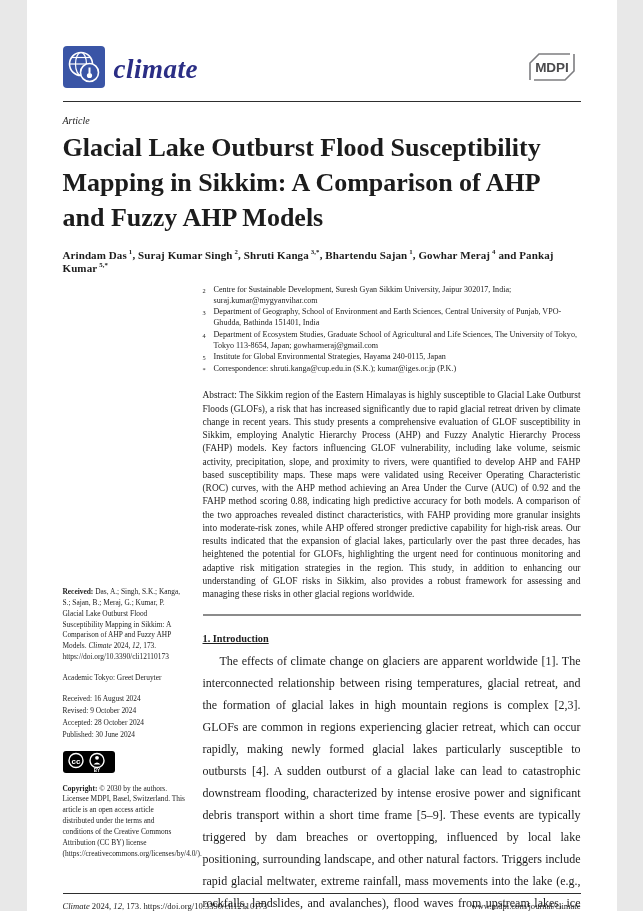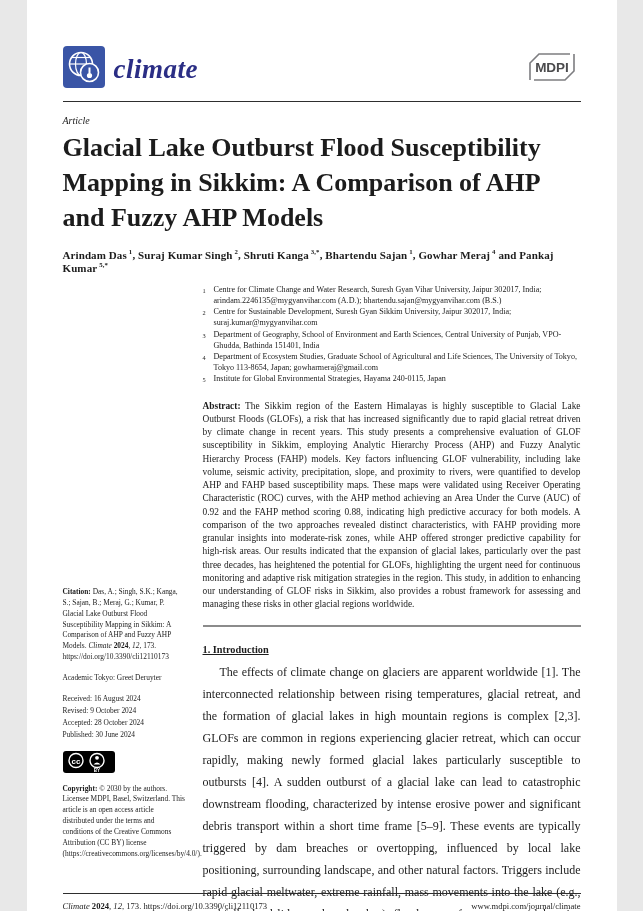--- a/index.html
+++ b/index.html
@@ -34,21 +34,21 @@
   .dates div{margin-bottom:1px;}
   .main{flex:1;margin-left:16px;}
   
   .affils{font-size:8.1px;line-height:11.2px;}
   .affil-row{display:flex;}
   .affil-marker{width:11px;flex-shrink:0;font-size:6.3px;vertical-align:top;padding-top:1px;}
   .affil-text{flex:1;}
   
   .abstract{margin-top:14px;font-size:9.4px;line-height:13.25px;text-align:justify;}
   .keywords{margin-top:13px;font-size:9.4px;line-height:13.25px;text-align:justify;}
-  .b{font-weight:bold;}
+  .b{font-weight:normal;}
   .i{font-style:italic;}
   .kw-rule{border:none;border-top:2px solid #8b8b8b;margin:13px 0 0 0;}
   
   .section-head{margin-top:17px;font-size:10.3px;font-weight:bold;text-decoration:underline;}
   .body-para{margin-top:6px;font-size:12px;line-height:22px;text-align:justify;text-indent:17px;}
   
   .footer{position:absolute;left:36px;right:36px;bottom:0;}
   .footer-rule{border:none;border-top:1.2px solid #2e2e2e;margin:0 0 7px 0;}
   .footer-line{display:flex;justify-content:space-between;font-size:8.6px;}
   .footer a{color:#1c1c1c;text-decoration:none;}
@@ -91,21 +91,21 @@
 
   <div class="authors">
     <span><span>Arindam Das</span><sup>1</sup><span>, </span></span><span><span>Suraj Kumar Singh</span><sup>2</sup><span>, </span></span><span><span>Shruti Kanga</span><sup>3,*</sup><span>, </span></span><span><span>Bhartendu Sajan</span><sup>1</sup><span>, </span></span><span><span>Gowhar Meraj</span><sup>4</sup><span> and </span></span><span><span>Pankaj Kumar</span><sup>5,*</sup><span></span></span>
   </div>
 
   <div class="row">
 
     <div class="sidebar">
       <div class="sidebar-inner">
         <div class="side-block">
-          <span class="side-label">Citation: </span><span>Das, A.; Singh, S.K.; Kanga, S.; Sajan, B.; Meraj, G.; Kumar, P. Glacial Lake Outburst Flood Susceptibility Mapping in Sikkim: A Comparison of AHP and Fuzzy AHP Models. </span><span class="i">Climate</span><span class="b"> 2024</span><span class="i">, 12</span><span>, 173. </span><a class="side-doi">https://doi.org/10.3390/cli12110173</a>
+          <span class="side-label">Received: </span><span>Das, A.; Singh, S.K.; Kanga, S.; Sajan, B.; Meraj, G.; Kumar, P. Glacial Lake Outburst Flood Susceptibility Mapping in Sikkim: A Comparison of AHP and Fuzzy AHP Models. </span><span class="i">Climate</span><span class="b"> 2024</span><span class="i">, 12</span><span>, 173. </span><a class="side-doi">https://doi.org/10.3390/cli12110173</a>
         </div>
         <div class="side-block">Academic Tokyo: Greet Deruyter</div>
         <div class="side-block dates">
           <div>Received: 16 August 2024</div>
           <div>Revised: 9 October 2024</div>
           <div>Accepted: 28 October 2024</div>
           <div>Published: 30 June 2024</div>
         </div>
         <div class="cc-badge">
           <svg width="52" height="22" viewBox="0 0 52 22">
@@ -121,38 +121,38 @@
         <div class="side-block">
           <span class="side-label">Copyright: </span><span>© 2030 by the authors. Licensee MDPI, Basel, Switzerland. This article is an open access article distributed under the terms and conditions of the Creative Commons Attribution (CC BY) license (https://creativecommons.org/licenses/by/4.0/).</span>
         </div>
       </div>
     </div>
 
     <div class="main">
 
       <div class="affils">
         <div class="affil-row">
-          <span class="affil-marker">1</span>
-          <span class="affil-text">Centre for Climate Change and Water Research, Suresh Gyan Vihar University, Jaipur 302017, India; arindam.2246135@mygyanvihar.com (A.D.); bhartendu.sajan@mygyanvihar.com (B.S.)</span>
-        </div>
-        <div class="affil-row">
           <span class="affil-marker">2</span>
           <span class="affil-text">Centre for Sustainable Development, Suresh Gyan Sikkim University, Jaipur 302017, India; suraj.kumar@mygyanvihar.com</span>
         </div>
         <div class="affil-row">
           <span class="affil-marker">3</span>
           <span class="affil-text">Department of Geography, School of Environment and Earth Sciences, Central University of Punjab, VPO-Ghudda, Bathinda 151401, India</span>
         </div>
         <div class="affil-row">
           <span class="affil-marker">4</span>
           <span class="affil-text">Department of Ecosystem Studies, Graduate School of Agricultural and Life Sciences, The University of Tokyo, Tokyo 113-8654, Japan; gowharmeraj@gmail.com</span>
         </div>
         <div class="affil-row">
           <span class="affil-marker">5</span>
           <span class="affil-text">Institute for Global Environmental Strategies, Hayama 240-0115, Japan</span>
+        </div>
+        <div class="affil-row">
+          <span class="affil-marker">*</span>
+          <span class="affil-text">Correspondence: shruti.kanga@cup.edu.in (S.K.); kumar@iges.or.jp (P.K.)</span>
         </div>
       </div>
 
       <div class="abstract">
         <span class="b">Abstract:</span><span> The Sikkim region of the Eastern Himalayas is highly susceptible to Glacial Lake Outburst Floods (GLOFs), a risk that has increased significantly due to rapid glacial retreat driven by climate change in recent years. This study presents a comprehensive evaluation of GLOF susceptibility in Sikkim, employing Analytic Hierarchy Process (AHP) and Fuzzy Analytic Hierarchy Process (FAHP) models. Key factors influencing GLOF vulnerability, including lake volume, seismic activity, precipitation, slope, and proximity to rivers, were quantified to develop AHP and FAHP based susceptibility maps. These maps were validated using Receiver Operating Characteristic (ROC) curves, with the AHP method achieving an Area Under the Curve (AUC) of 0.92 and the FAHP method scoring 0.88, indicating high predictive accuracy for both models. A comparison of the two approaches revealed distinct characteristics, with FAHP providing more granular insights into moderate-risk zones, while AHP offered stronger predictive capability for high-risk areas. Our results indicated that the expansion of glacial lakes, particularly over the past three decades, has heightened the potential for GLOFs, highlighting the urgent need for continuous monitoring and adaptive risk mitigation strategies in the region. This study, in addition to enhancing our understanding of GLOF risks in Sikkim, also provides a robust framework for assessing and managing these risks in other glacial regions worldwide.</span>
       </div>
 
 
       <hr class="kw-rule">
 

